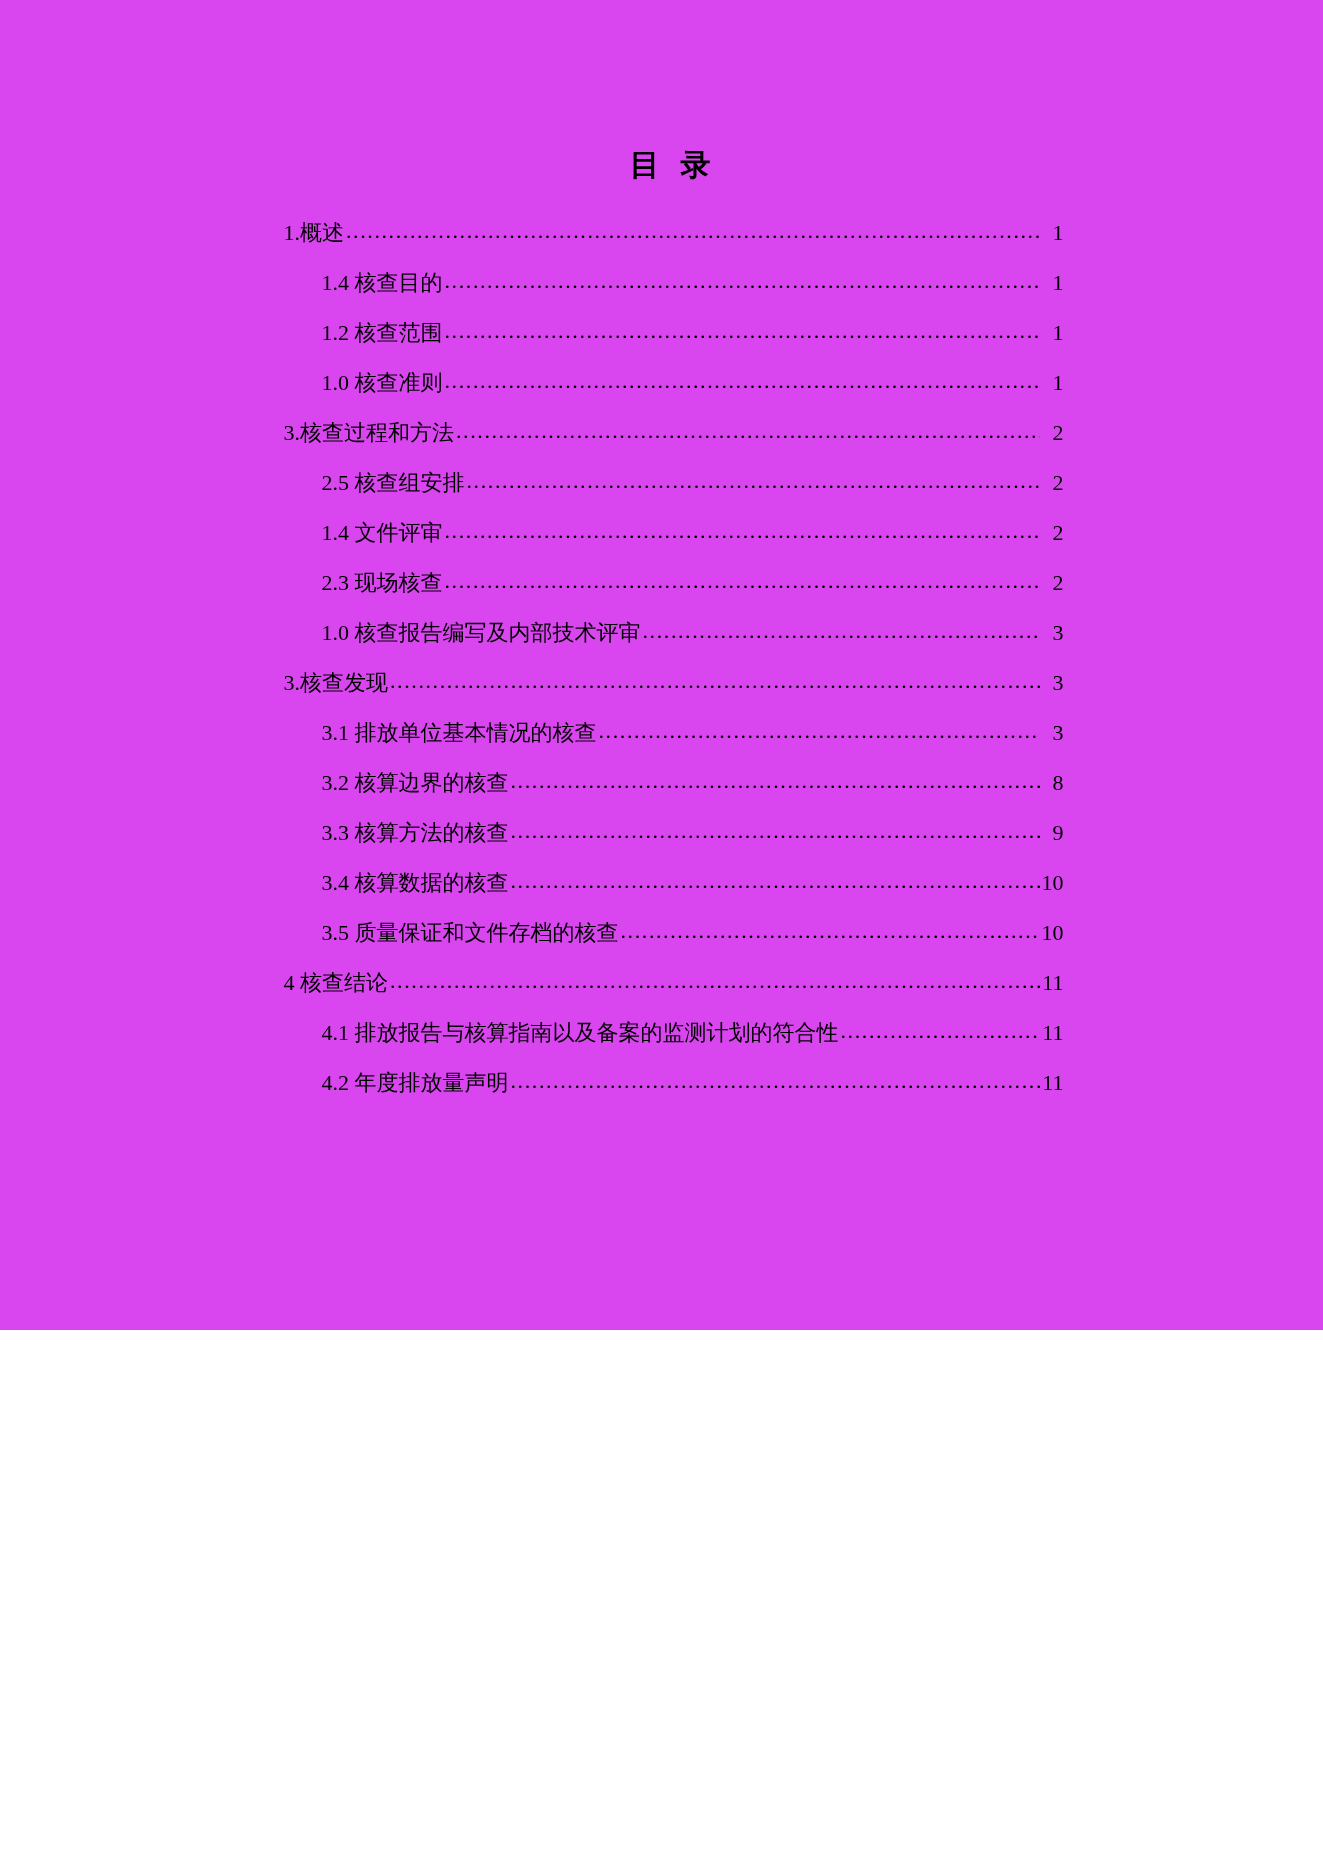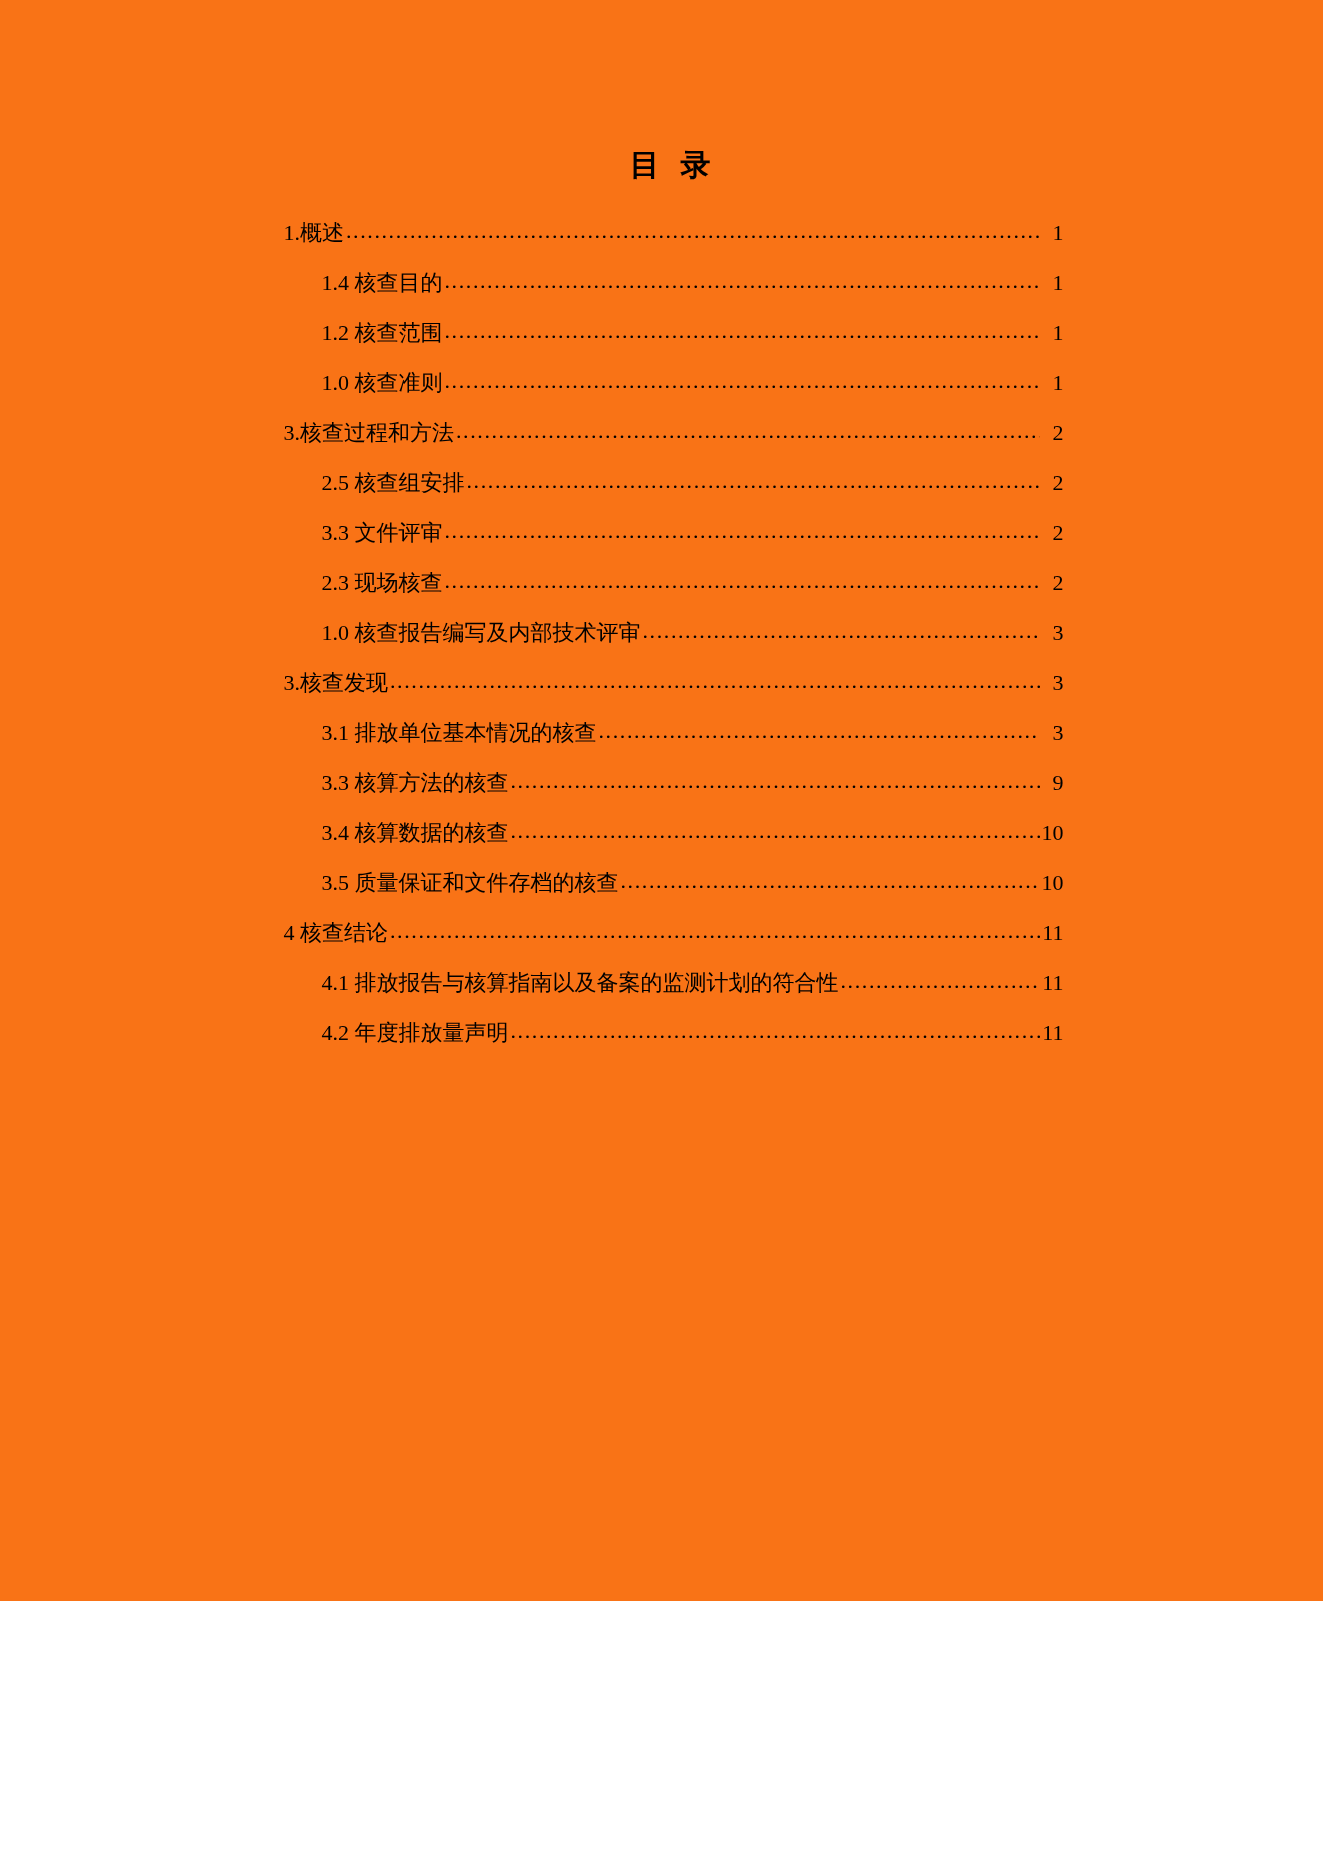--- a/index.html
+++ b/index.html
@@ -7,22 +7,22 @@
     padding: 0;
     background: #ffffff;
   }
   body {
     font-family: "Liberation Serif", "DejaVu Serif", serif;
     color: #000000;
   }
   .page {
     position: relative;
     width: 1323px;
-    height: 1601px;
-    background: #f97316;
+    height: 1330px;
+    background: #d946ef;
     overflow: hidden;
     box-sizing: border-box;
     padding-left: 24px;
   }
   .toc-title {
     text-align: center;
     font-size: 30px;
     font-weight: bold;
     letter-spacing: 0.22em;
     margin-top: 145px;
@@ -116,21 +116,21 @@
       <span class="page-num">2</span>
     </div>
 
     <div class="toc-entry level-2">
       <span class="entry-label">2.5 核查组安排</span>
       <span class="leader"></span>
       <span class="page-num">2</span>
     </div>
 
     <div class="toc-entry level-2">
-      <span class="entry-label">3.3  文件评审</span>
+      <span class="entry-label">1.4  文件评审</span>
       <span class="leader"></span>
       <span class="page-num">2</span>
     </div>
 
     <div class="toc-entry level-2">
       <span class="entry-label">2.3 现场核查</span>
       <span class="leader"></span>
       <span class="page-num">2</span>
     </div>
 
@@ -145,20 +145,25 @@
       <span class="leader"></span>
       <span class="page-num">3</span>
     </div>
 
     <div class="toc-entry level-2">
       <span class="entry-label">3.1 排放单位基本情况的核查</span>
       <span class="leader"></span>
       <span class="page-num">3</span>
     </div>
 
+    <div class="toc-entry level-2">
+      <span class="entry-label">3.2  核算边界的核查</span>
+      <span class="leader"></span>
+      <span class="page-num">8</span>
+    </div>
 
     <div class="toc-entry level-2">
       <span class="entry-label">3.3  核算方法的核查</span>
       <span class="leader"></span>
       <span class="page-num">9</span>
     </div>
 
     <div class="toc-entry level-2">
       <span class="entry-label">3.4  核算数据的核查</span>
       <span class="leader"></span>

